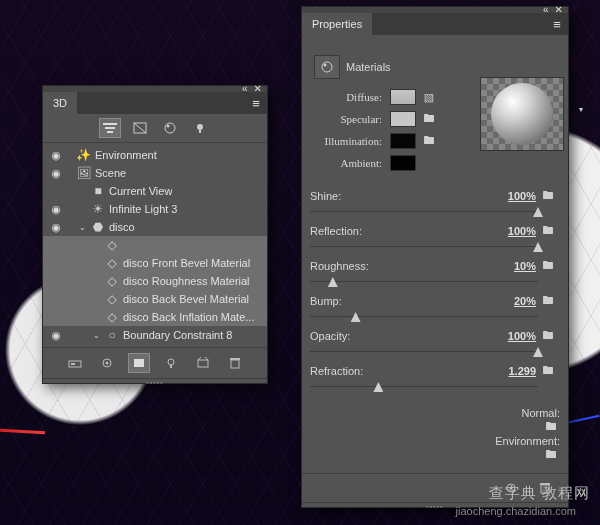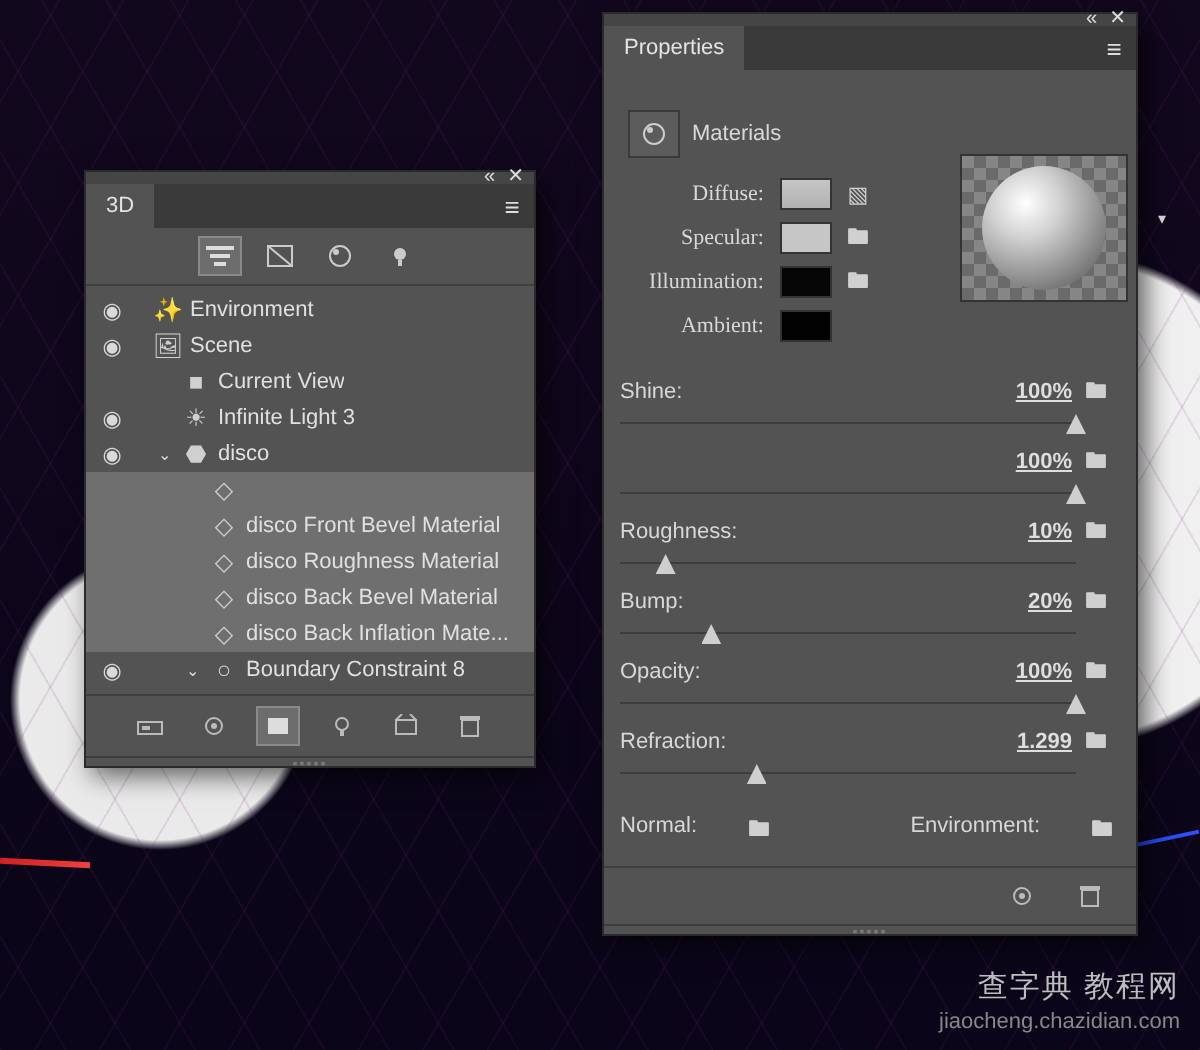--- a/index.html
+++ b/index.html
@@ -186,35 +186,35 @@
   }
   .track::before{
     content:"";position:absolute;left:0;right:0;top:5px;height:1px;background:#3c3c3c;
   }
   .thumb{
     position:absolute;top:1px;width:10px;height:10px;background:#cfcfcf;
     clip-path: polygon(50% 0,100% 100%,0 100%);
   }
 
   .bottom-row{
-    display:flex;align-items:flex-start;margin-top:14px;gap:22px;
+    display:flex;align-items:flex-end;margin-top:14px;gap:0;flex-direction:column;
   }
   .bottom-row .blabel{color:#d8d8d8;}
 
   .prop-footer{
     height:28px;border-top:1px solid #3f3f3f;
     display:flex;justify-content:flex-end;align-items:center;gap:12px;padding-right:12px;
   }
 
   .resize{
     margin:0;border-top:1px solid #3c3c3c;height:4px;text-align:center;color:#7a7a7a;font-size:7px;letter-spacing:1px;
   }
 
   .watermark1{position:absolute;right:10px;bottom:22px;color:#bdbdbd;font-size:15px;letter-spacing:1px;}
-  .watermark2{position:absolute;right:10px;bottom:8px;color:#888;font-size:11px;}
+  .watermark2{position:absolute;right:24px;bottom:8px;color:#888;font-size:11px;}
 
   svg{display:block}
 </style>
 </head>
 <body>
 
 <div class="bg-grid"></div>
 <div class="axis-red"></div>
 <div class="axis-blue"></div>
 
@@ -429,20 +429,21 @@
         <div class="srow">
           <span class="slabel">Shine:</span>
           <span style="flex: 1 1 0%;"></span>
           <span class="sval">100%</span>
           <span class="sfolder">🖿</span>
         </div>
         <div class="track">
           <div class="thumb" style="left: calc(100% - 5px);"></div>
         </div>
         <div class="srow">
+          <span class="slabel">Reflection:</span>
           <span style="flex: 1 1 0%;"></span>
           <span class="sval">100%</span>
           <span class="sfolder">🖿</span>
         </div>
         <div class="track">
           <div class="thumb" style="left: calc(100% - 5px);"></div>
         </div>
         <div class="srow">
           <span class="slabel">Roughness:</span>
           <span style="flex: 1 1 0%;"></span>

